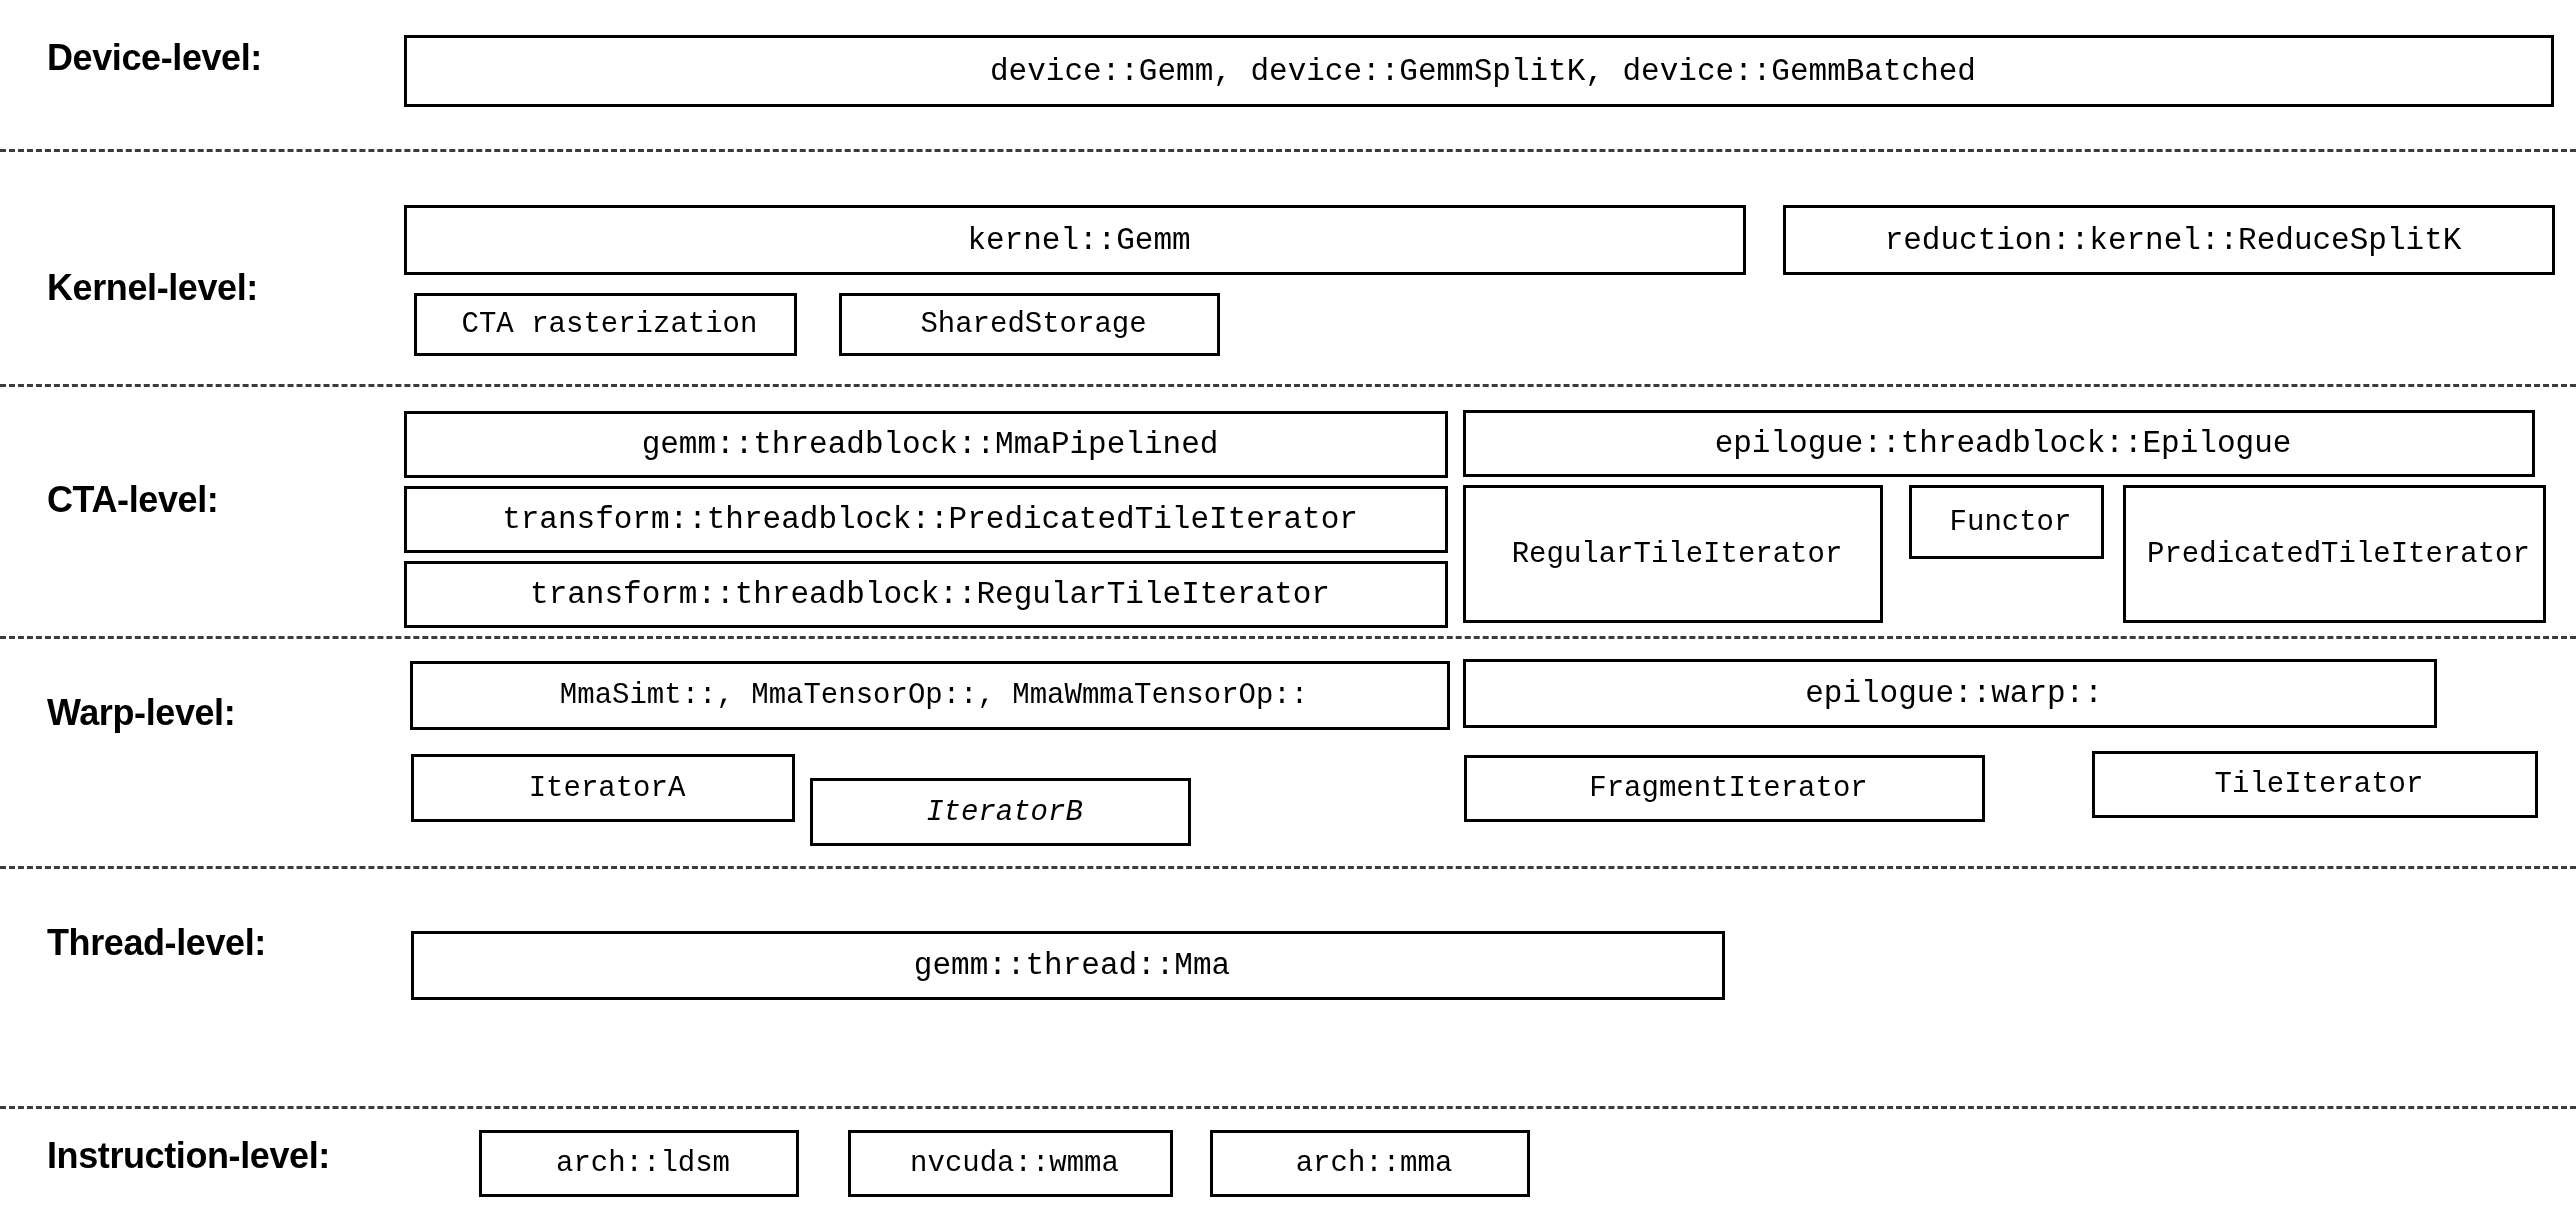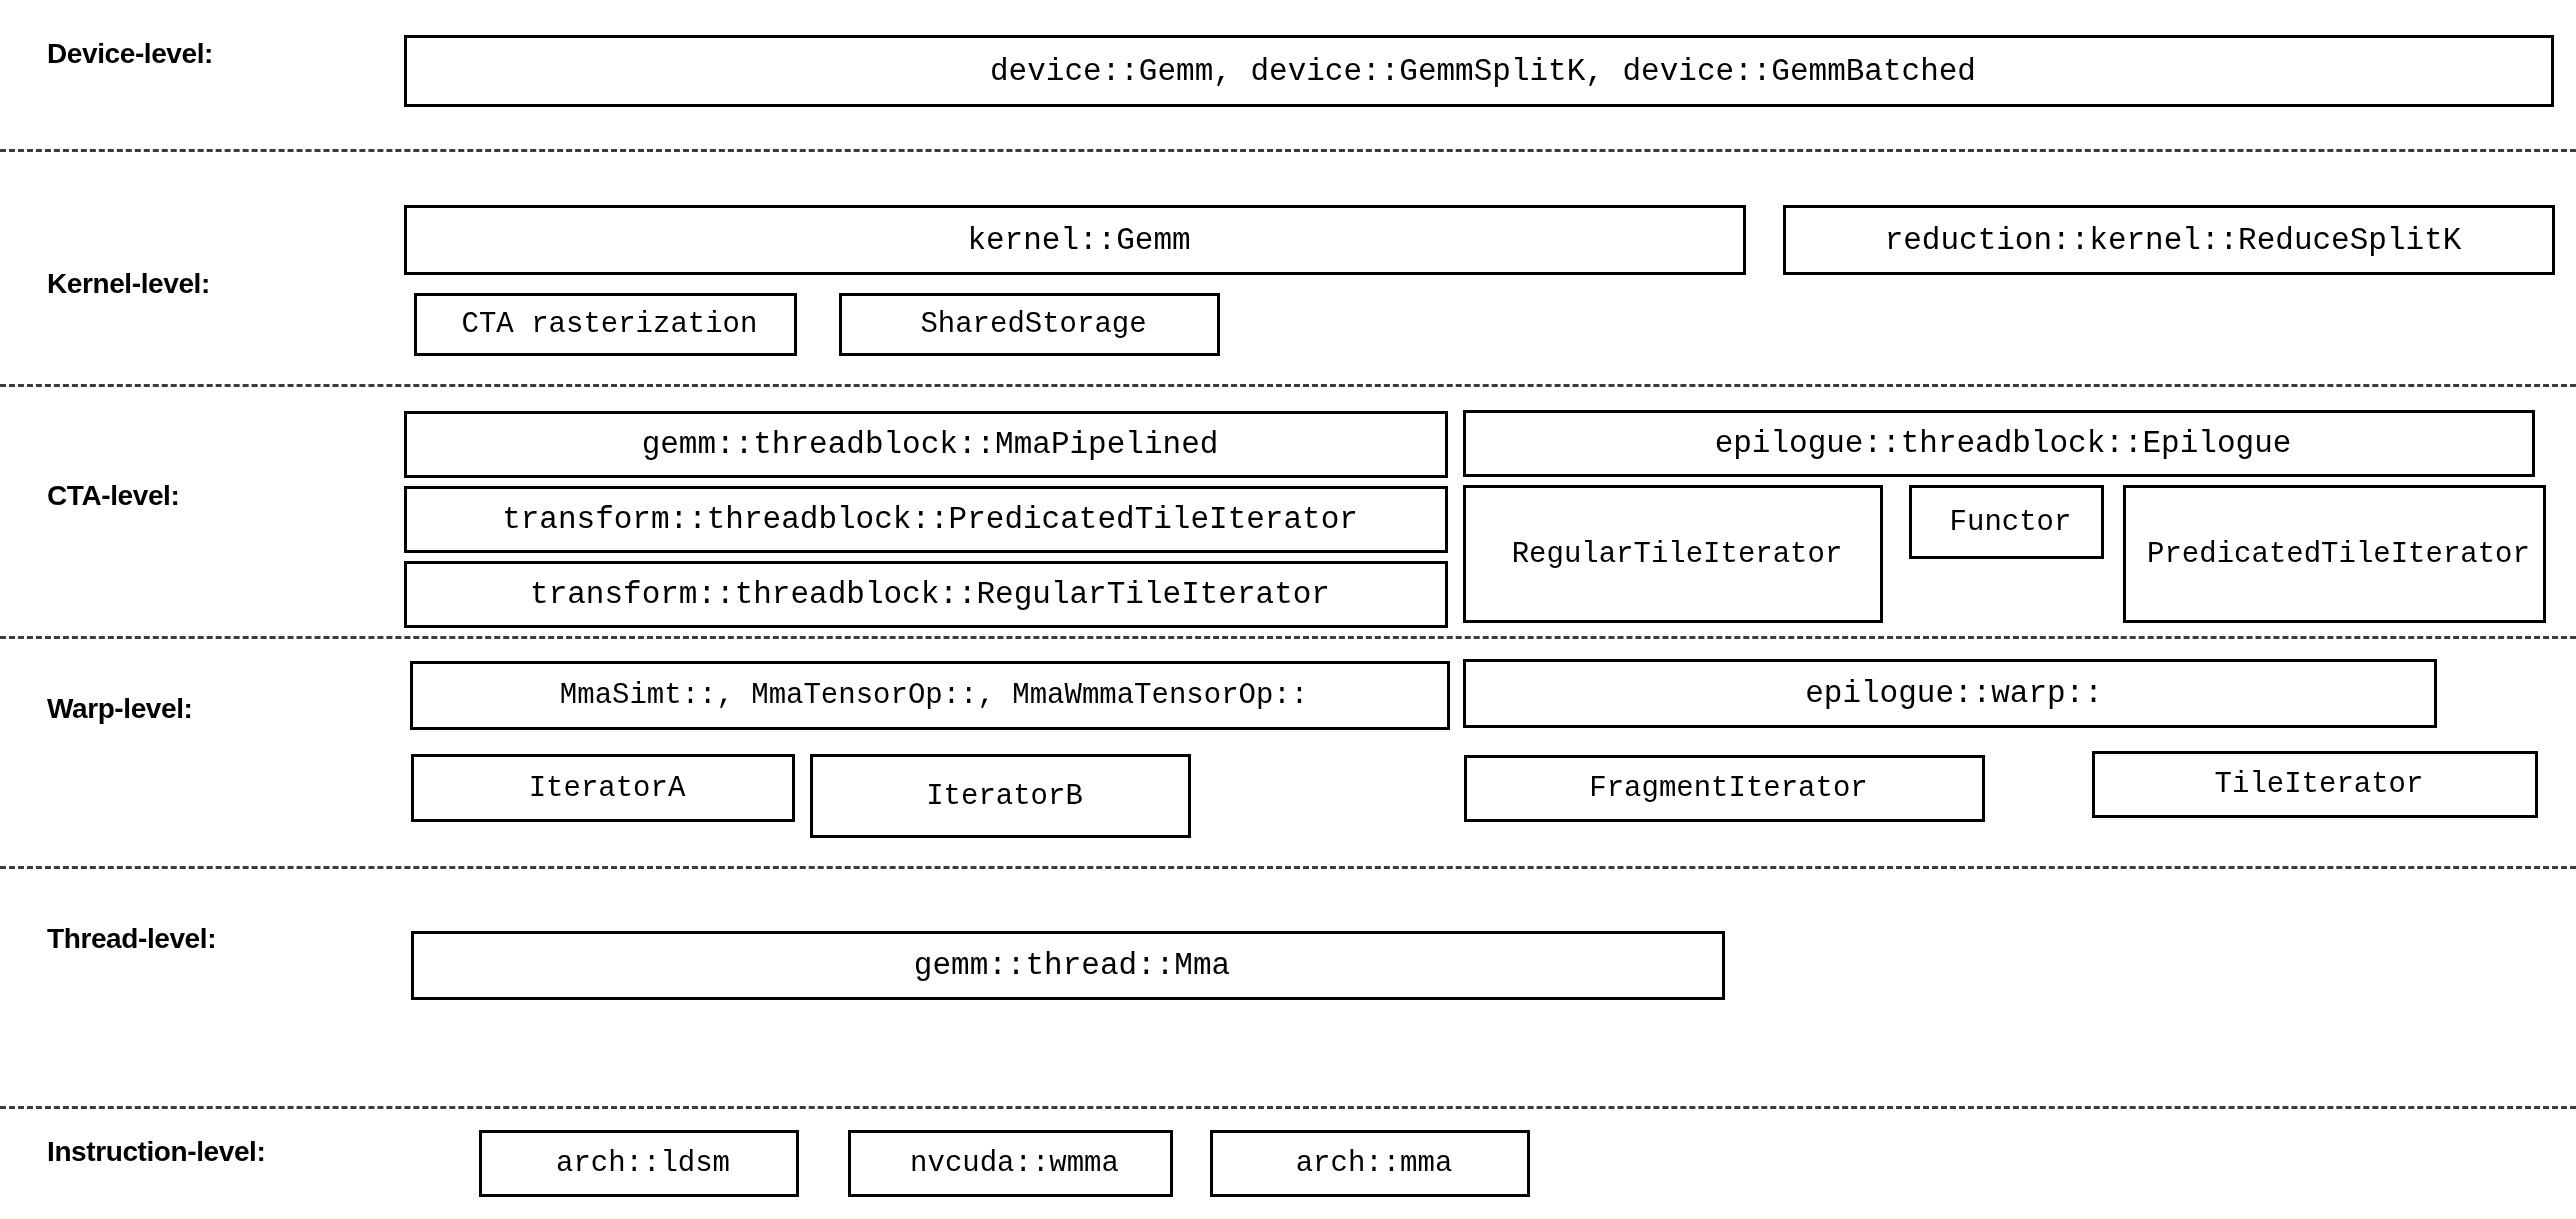--- a/index.html
+++ b/index.html
@@ -19,21 +19,21 @@
     position: absolute;
     left: 0;
     width: 2576px;
     height: 0;
     border-top: 3.8px dashed #3c3c3c;
   }
   .level-label {
     position: absolute;
     font-family: "Liberation Sans", sans-serif;
     font-weight: bold;
-    font-size: 28px;
+    font-size: 36px;
     color: #000000;
     white-space: nowrap;
     letter-spacing: -0.4px;
     line-height: 1;
   }
   .box {
     position: absolute;
     box-sizing: border-box;
     border: 3.1px solid #000000;
     background: #ffffff;
@@ -91,21 +91,21 @@
   <div class="sep" style="top:636px;"></div>
 
   <div class="level-label" style="left:47px; top:695px;">Warp-level:</div>
 
   <div class="box mini" style="left:410px; top:661px; width:1040px; height:69px;">MmaSimt::, MmaTensorOp::, MmaWmmaTensorOp::</div>
 
   <div class="box" style="left:1463px; top:659px; width:974px; height:69px;">epilogue::warp::</div>
 
   <div class="box mini" style="left:411px; top:754px; width:384px; height:68px;text-align:center;">IteratorA</div>
 
-  <div class="box mini" style="left:810px; top:754px; width:381px; height:84px;">IteratorB</div>
+  <div class="box mini" style="left:810px; top:778px; width:381px; height:68px;font-style:italic;">IteratorB</div>
 
   <div class="box mini" style="left:1464px; top:755px; width:521px; height:67px;">FragmentIterator</div>
 
   <div class="box mini" style="left:2092px; top:751px; width:446px; height:67px;">TileIterator</div>
 
   <div class="sep" style="top:866px;"></div>
 
   <div class="level-label" style="left:47px; top:925px;">Thread-level:</div>
 
   <div class="box" style="left:411px; top:931px; width:1314px; height:69px;">gemm::thread::Mma</div>

